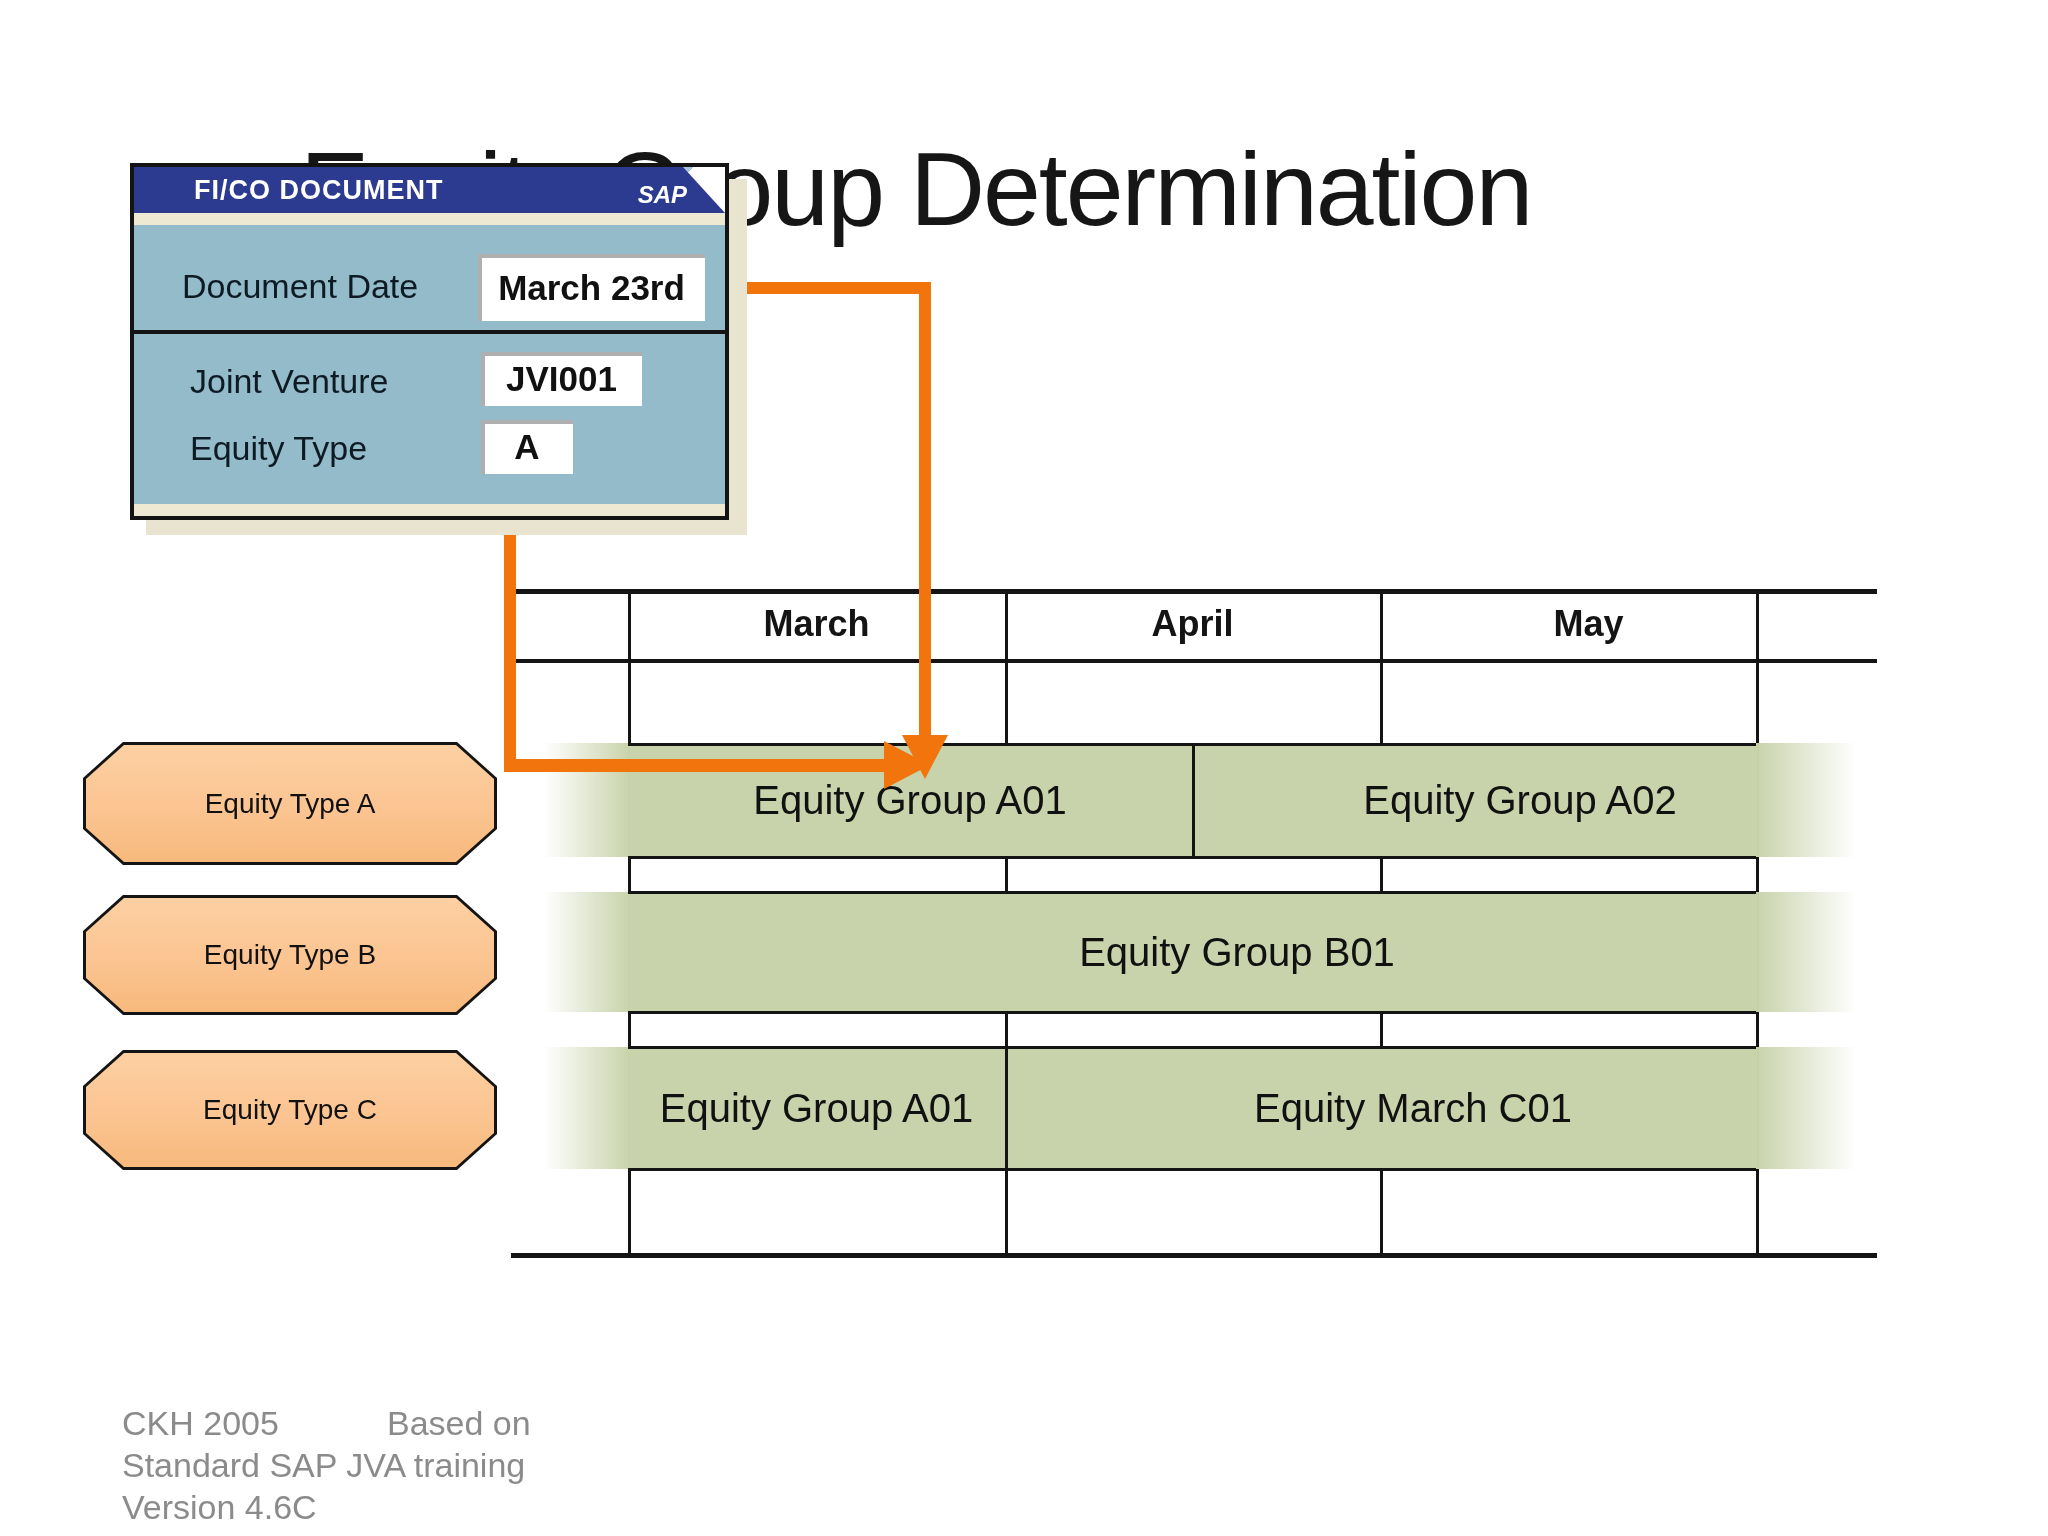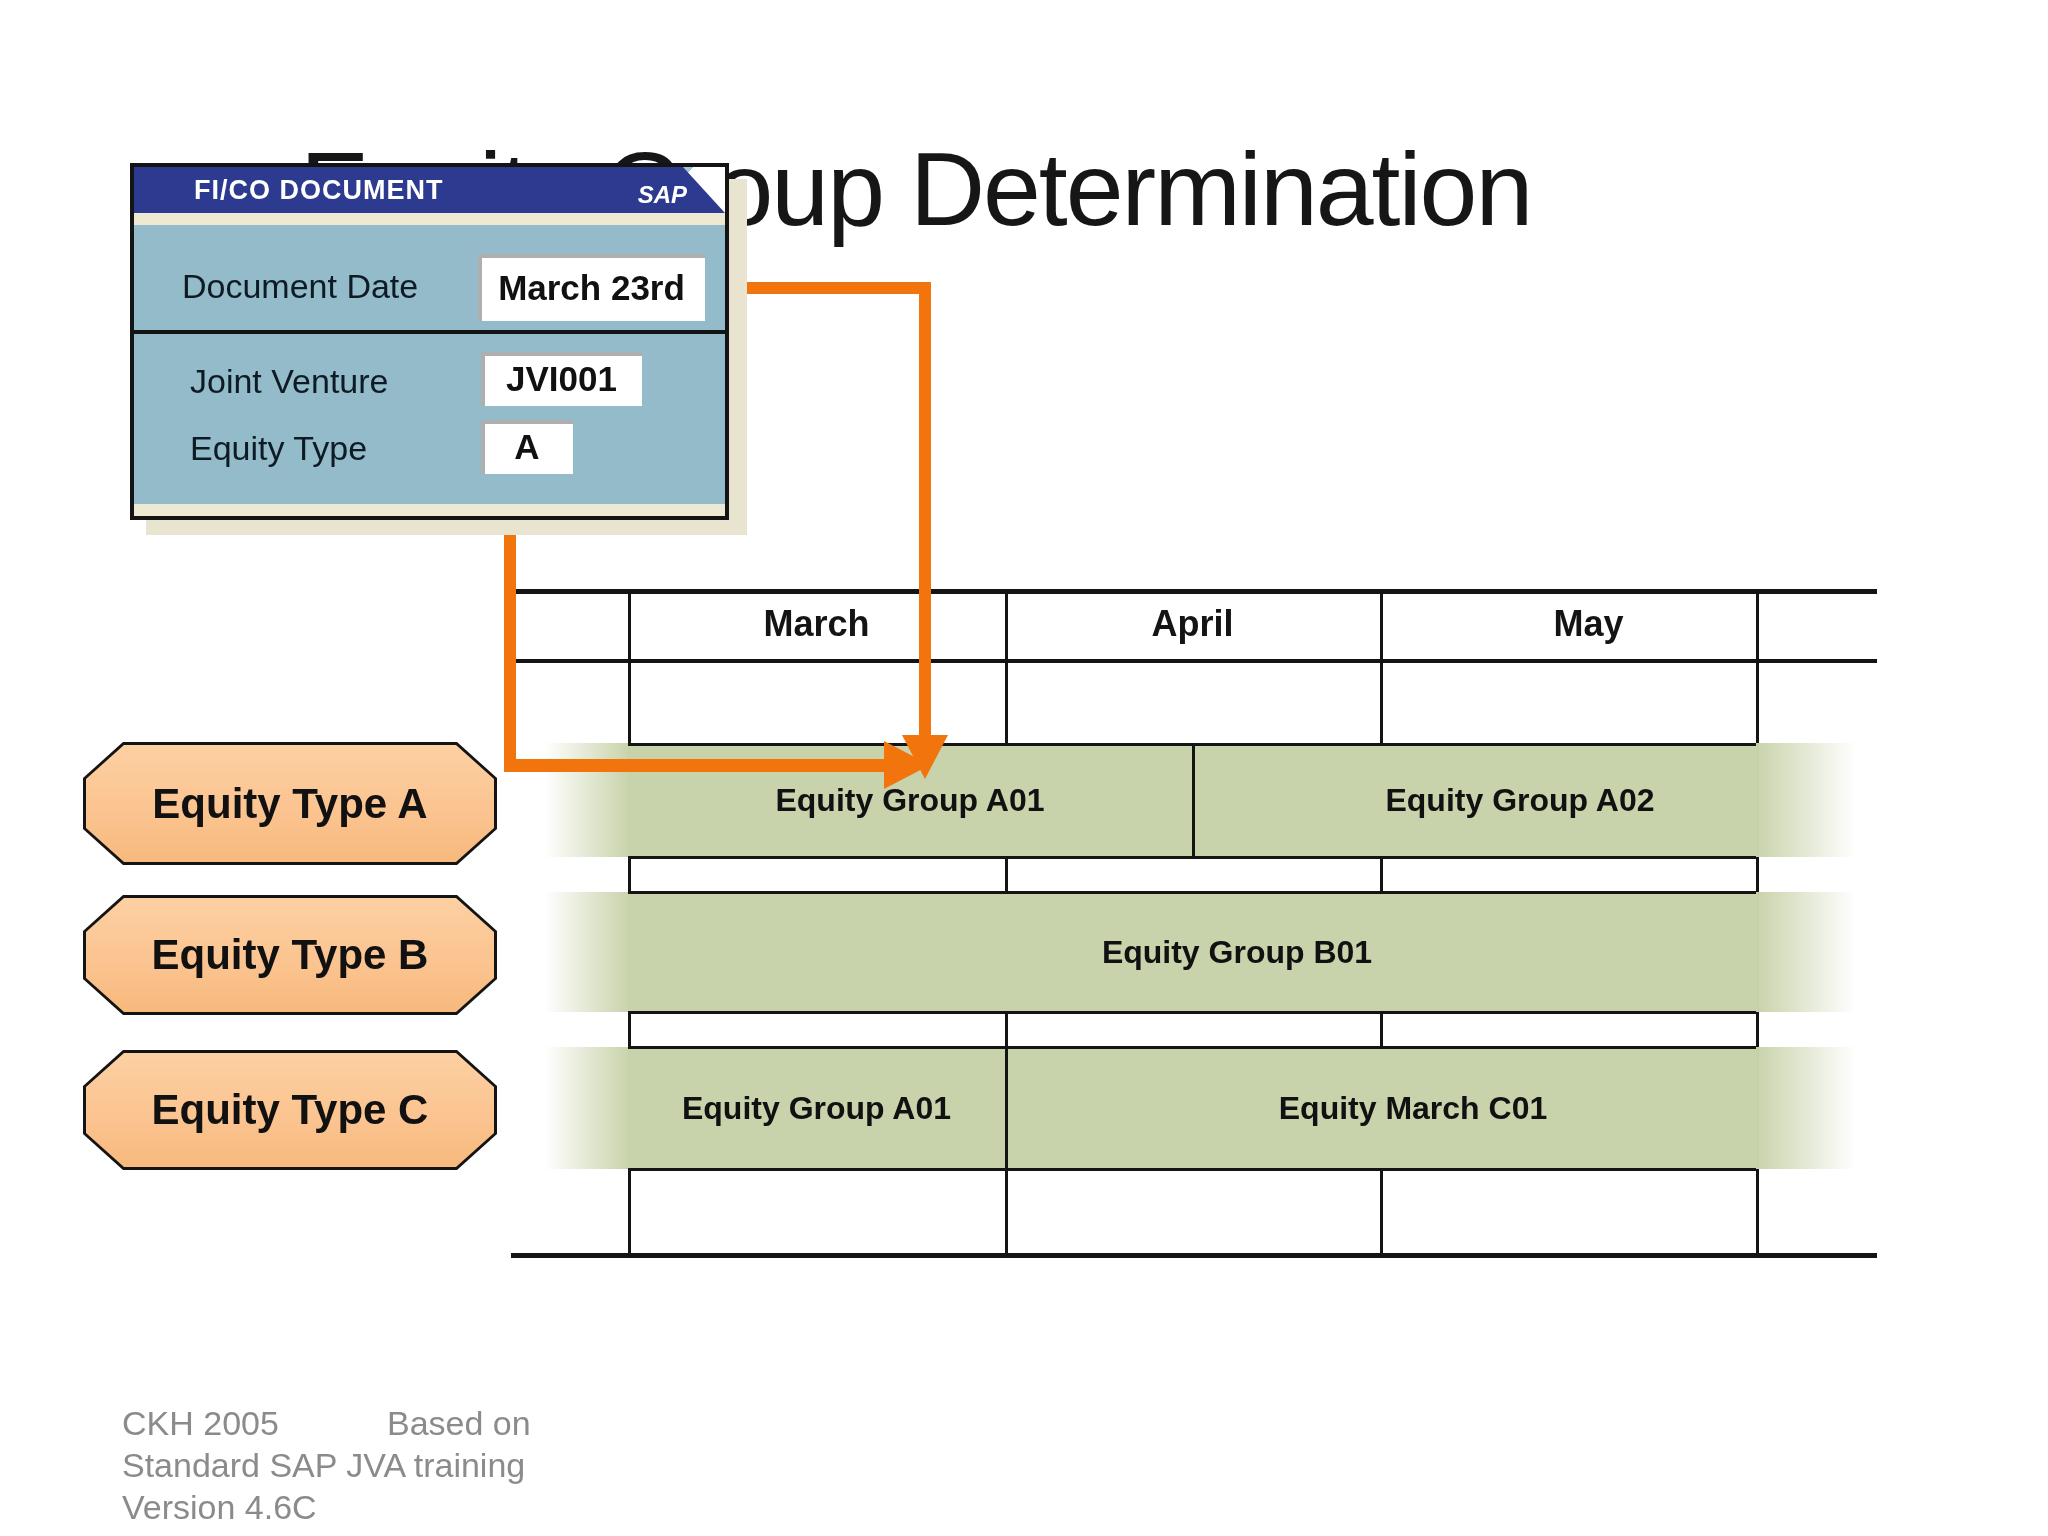--- a/index.html
+++ b/index.html
@@ -28,35 +28,35 @@
   }
   
   .band{
     position:absolute;left:544px;width:1312px;z-index:3;
     background:linear-gradient(to right,
       rgba(201,211,171,0) 0%, #C9D3AB 6.5%,
       #C9D3AB 92.4%, rgba(201,211,171,0) 100%);
   }
   .band-label{
     position:absolute;z-index:5;display:flex;align-items:center;justify-content:center;
-    font-size:32px;font-weight:700;color:#111;
+    font-size:40px;font-weight:400;color:#111;
   }
   
   .badge{position:absolute;left:83px;width:414px;z-index:5;}
   .badge .oct-outer{
     position:absolute;inset:0;background:#141414;
     clip-path:polygon(40px 0,calc(100% - 40px) 0,100% 36px,100% calc(100% - 36px),
       calc(100% - 40px) 100%,40px 100%,0 calc(100% - 36px),0 36px);
   }
   .badge .oct-inner{
     position:absolute;inset:3px;background:linear-gradient(180deg,#FDD0A2 0%,#FBC491 55%,#F7B97C 100%);
     clip-path:polygon(38px 0,calc(100% - 38px) 0,100% 34px,100% calc(100% - 34px),
       calc(100% - 38px) 100%,38px 100%,0 calc(100% - 34px),0 34px);
     display:flex;align-items:center;justify-content:center;
-    font-size:42px;font-weight:700;color:#111;
+    font-size:28px;font-weight:400;color:#111;
   }
   
   .oshaft{position:absolute;background:#F1740D;z-index:6;}
   .ohead-right{position:absolute;width:0;height:0;z-index:6;
     border-left:46px solid #F1740D;border-top:24px solid transparent;border-bottom:24px solid transparent;}
   .ohead-down{position:absolute;width:0;height:0;z-index:6;
     border-top:44px solid #F1740D;border-left:23px solid transparent;border-right:23px solid transparent;}
   
   .fico-shadow{position:absolute;left:146px;top:179px;width:601px;height:356px;background:#E9E4D0;z-index:9;}
   .fico{

